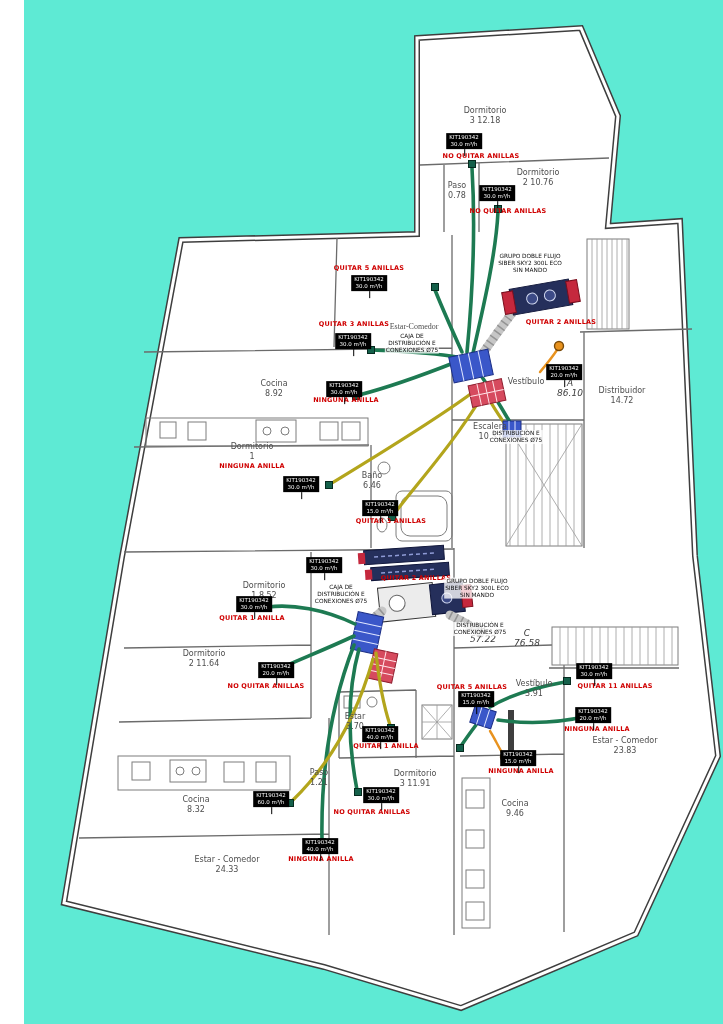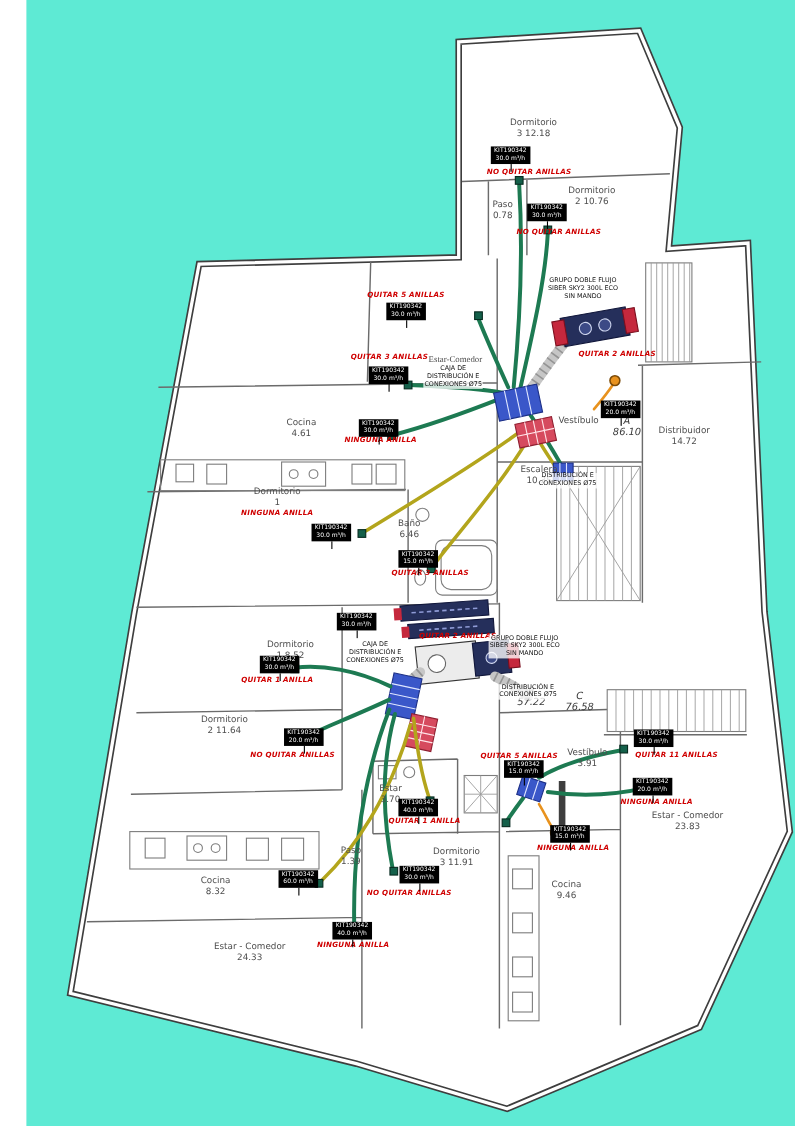--- a/index.html
+++ b/index.html
@@ -4,21 +4,21 @@
 <style>
   html,body{margin:0;padding:0;background:#fff;}
   #canvas{position:relative;width:723px;height:1024px;background:#5eead4;overflow:hidden;
           font-family:"DejaVu Sans",sans-serif;margin-left:24px;}
   #plan-svg{position:absolute;left:0;top:0;}
   #label-layer{position:absolute;left:0;top:0;width:100%;height:100%;}
   .plan-label{position:absolute;transform:translate(-50%,-50%);text-align:center;pointer-events:none;}
   .plan-label span{display:block;white-space:nowrap;}
   .room-label{font-size:8px;color:#4e4e4e;line-height:1.2;}
   .zone-label{font-size:9px;color:#3c3c3c;font-style:italic;line-height:1.1;}
-  .red-note{font-size:6.5px;font-weight:bold;color:#cf0000;letter-spacing:.2px;font-style:italic;}
+  .red-note{font-size:6.5px;font-weight:bold;color:#cf0000;letter-spacing:.2px;}
   .kit-label{font-size:5.5px;color:#ffffff;background:#000000;padding:1px 3px;line-height:1.25;}
   .kit-label::after{content:"";position:absolute;left:50%;top:100%;width:1px;height:7px;background:#000;}
   .equip-label{font-size:5.8px;color:#101010;line-height:1.2;background:rgba(255,255,255,.78);padding:0 1px;}
 
   
   .outline-outer{fill:#ffffff;stroke:#3e3e3e;stroke-width:6;stroke-linejoin:miter;}
   .outline-inner{fill:none;stroke:#ffffff;stroke-width:3;stroke-linejoin:miter;}
   .wall{fill:none;stroke:#6b6b6b;stroke-width:1.3;}
   .wall-thin{fill:none;stroke:#9a9a9a;stroke-width:.8;}
   .fixture{fill:none;stroke:#7d7d7d;stroke-width:1;}
@@ -252,21 +252,21 @@
       </div>
       <div class="plan-label room-label" style="left: 433px; top: 191px;">
         <span>Paso</span>
         <span>0.78</span>
       </div>
       <div class="plan-label room-label" style="left: 390px; top: 327px; font-family: Liberation Serif, serif;">
         <span>Estar-Comedor</span>
       </div>
       <div class="plan-label room-label" style="left: 250px; top: 389px;">
         <span>Cocina</span>
-        <span>4.61</span>
+        <span>8.92</span>
       </div>
       <div class="plan-label room-label" style="left: 228px; top: 452px;">
         <span>Dormitorio</span>
         <span>1</span>
       </div>
       <div class="plan-label room-label" style="left: 348px; top: 481px;">
         <span>Baño</span>
         <span>6.46</span>
       </div>
       <div class="plan-label room-label" style="left: 502px; top: 382px;">
@@ -295,21 +295,21 @@
       <div class="plan-label room-label" style="left: 331px; top: 722px;">
         <span>Estar</span>
         <span>3.70</span>
       </div>
       <div class="plan-label room-label" style="left: 391px; top: 779px;">
         <span>Dormitorio</span>
         <span>3   11.91</span>
       </div>
       <div class="plan-label room-label" style="left: 295px; top: 778px;">
         <span>Paso</span>
-        <span>1.39</span>
+        <span>1.21</span>
       </div>
       <div class="plan-label room-label" style="left: 172px; top: 805px;">
         <span>Cocina</span>
         <span>8.32</span>
       </div>
       <div class="plan-label room-label" style="left: 491px; top: 809px;">
         <span>Cocina</span>
         <span>9.46</span>
       </div>
       <div class="plan-label room-label" style="left: 601px; top: 746px;">

